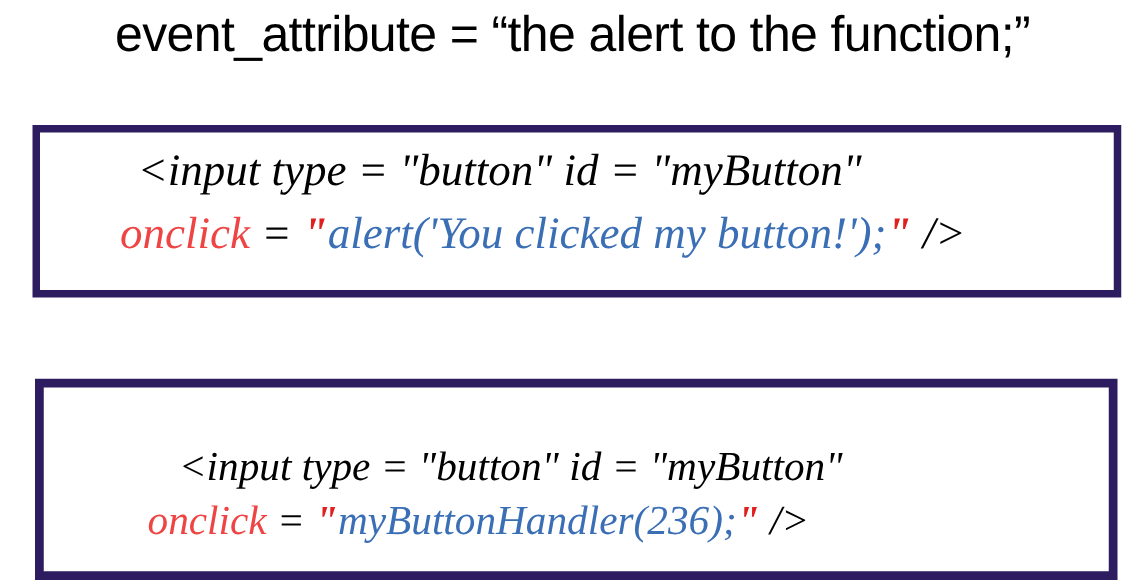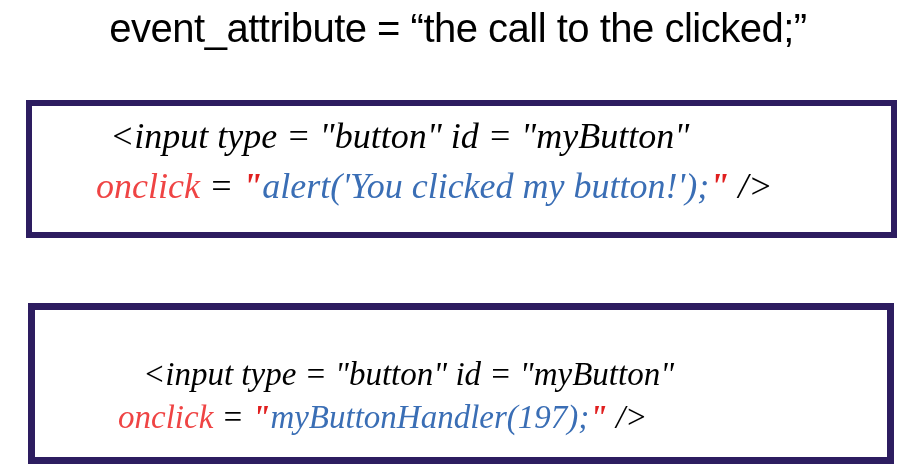--- a/index.html
+++ b/index.html
@@ -57,23 +57,23 @@
   .code-box-2 .line-1 { left: 108px; top: 46px; }
   .code-box-2 .line-2 { left: 83px;  top: 89px; }
   .tok-attr  { color: #ef4444; }
   .tok-value { color: #3a6eb5; }
   .tok-quote { color: #e01f1f; font-weight: bold; font-style: italic; }
   .tok-plain { color: #000000; }
 </style>
 </head>
 <body>
 
-<div class="slide-title">event_attribute = “the call to the clicked;”</div>
+<div class="slide-title">event_attribute = “the alert to the function;”</div>
 
 <div class="code-box code-box-1">
   <div class="code-line line-1">&lt;input type = "button" id = "myButton"</div>
   <div class="code-line line-2"><span class="tok-attr">onclick</span><span class="tok-plain"> = </span><span class="tok-quote">"</span><span class="tok-value">alert('You clicked my button!');</span><span class="tok-quote">"</span><span class="tok-plain"> /&gt;</span></div>
 </div>
 
 <div class="code-box code-box-2">
   <div class="code-line line-1">&lt;input type = "button" id = "myButton"</div>
-  <div class="code-line line-2"><span class="tok-attr">onclick</span><span class="tok-plain"> = </span><span class="tok-quote">"</span><span class="tok-value">myButtonHandler(197);</span><span class="tok-quote">"</span><span class="tok-plain"> /&gt;</span></div>
+  <div class="code-line line-2"><span class="tok-attr">onclick</span><span class="tok-plain"> = </span><span class="tok-quote">"</span><span class="tok-value">myButtonHandler(236);</span><span class="tok-quote">"</span><span class="tok-plain"> /&gt;</span></div>
 </div>
 
 </body></html>

